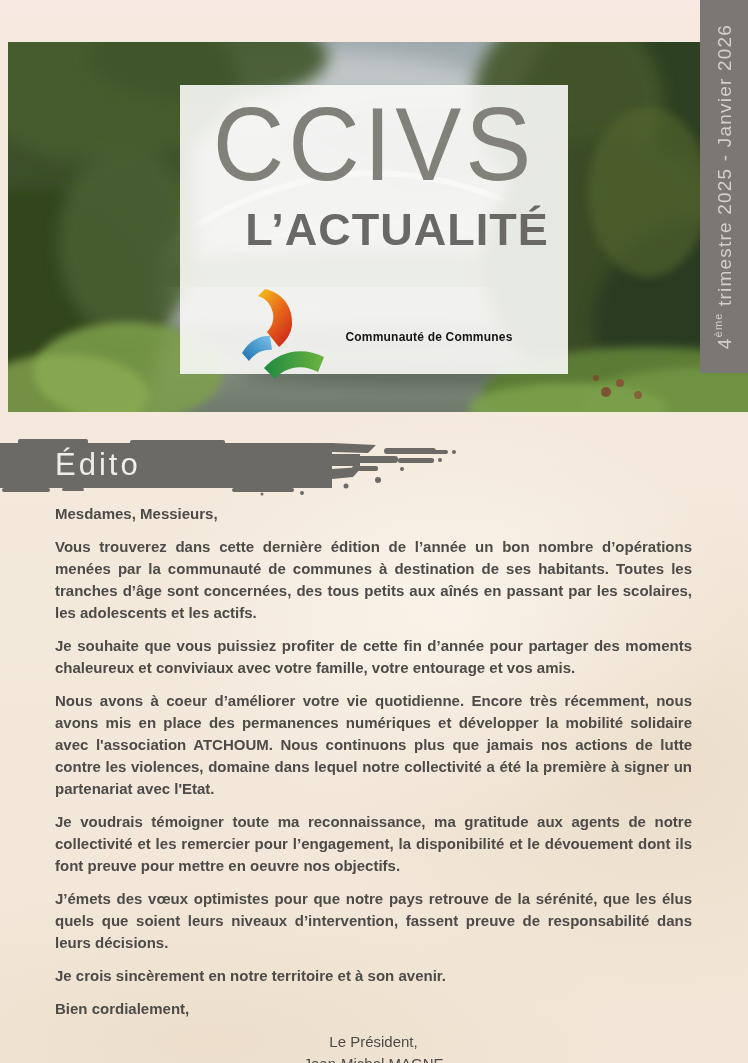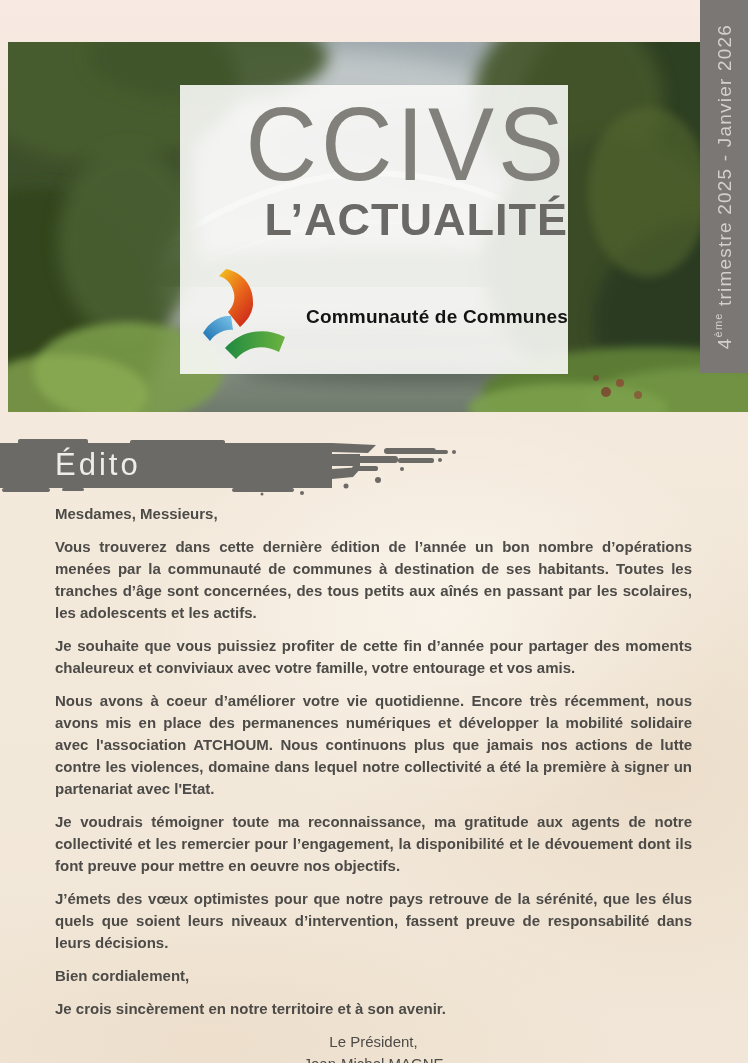--- a/index.html
+++ b/index.html
@@ -22,35 +22,36 @@
   }
   .issue-label{
     writing-mode:vertical-rl;transform:rotate(180deg);
     color:#d3d0cc;font-size:19px;letter-spacing:1.2px;font-weight:400;white-space:nowrap;
   }
   .issue-label sup{font-size:11px;}
   
   .title-card{
     position:absolute;left:180px;top:85px;width:388px;height:289px;z-index:4;
     background:rgba(250,250,247,0.9);
-    display:flex;flex-direction:column;align-items:flex-end;
+    display:flex;flex-direction:column;align-items:center;
     box-shadow:0 0 1px rgba(0,0,0,0.1);
+    gap:10px;
   }
   .masthead-acronym{
     margin-top:10px;font-size:99px;line-height:1.0;font-weight:200;
     letter-spacing:4px;color:#81807b;transform:scaleY(1.04);
   }
   .masthead-title{
     margin-top:2px;font-size:45px;line-height:1.05;font-weight:700;
     letter-spacing:1px;color:#6b6966;margin-left:46px;
   }
   .logo-row{margin-top:26px;display:flex;align-items:center;gap:10px;}
   .logo-text{display:flex;flex-direction:column;line-height:1.1;}
   .logo-name{font-size:25px;color:#141414;font-weight:400;}
-  .logo-sub{font-size:19px;color:#141414;font-weight:700;letter-spacing:0.2px;margin-top:2px;}
+  .logo-sub{font-size:12px;color:#141414;font-weight:700;letter-spacing:0.2px;margin-top:2px;}
   
   .edito-banner{position:absolute;left:0;top:436px;width:462px;height:62px;z-index:3;padding-left:36px;}
   .edito-banner svg{position:absolute;left:0;top:0;}
   .edito-title{
     position:absolute;left:55px;top:11px;color:#f0ede8;font-size:31px;
     font-weight:300;letter-spacing:3px;
   }
   
   .letter{
     position:absolute;left:55px;top:503px;width:637px;z-index:2;
@@ -184,21 +185,21 @@
     <span class="edito-title">Édito</span>
   </div>
 
   <div class="letter">
     <p>Mesdames, Messieurs,</p>
     <p>Vous trouverez dans cette dernière édition de l’année un bon nombre d’opérations menées par la communauté de communes à destination de ses habitants. Toutes les tranches d’âge sont concernées, des tous petits aux aînés en passant par les scolaires, les adolescents et les actifs.</p>
     <p>Je souhaite que vous puissiez profiter de cette fin d’année pour partager des moments chaleureux et conviviaux avec votre famille, votre entourage et vos amis.</p>
     <p>Nous avons à coeur d’améliorer votre vie quotidienne. Encore très récemment, nous avons mis en place des permanences numériques et développer la mobilité solidaire avec l'association ATCHOUM. Nous continuons plus que jamais nos actions de lutte contre les violences, domaine dans lequel notre collectivité a été la première à signer un partenariat avec l'Etat.</p>
     <p>Je voudrais témoigner toute ma reconnaissance, ma gratitude aux agents de notre collectivité et les remercier pour l’engagement, la disponibilité et le dévouement dont ils font preuve pour mettre en oeuvre nos objectifs.</p>
     <p>J’émets des vœux optimistes pour que notre pays retrouve de la sérénité, que les élus quels que soient leurs niveaux d’intervention, fassent preuve de responsabilité dans leurs décisions.</p>
+    <p>Je crois sincèrement en notre territoire et à son avenir.</p>
     <p>Bien cordialement,</p>
-    <p>Je crois sincèrement en notre territoire et à son avenir.</p>
     <div class="signature">
       <div>Le Président,</div>
       <div>Jean-Michel MAGNE</div>
     </div>
   </div>
 
 </div>
 
 </body></html>

